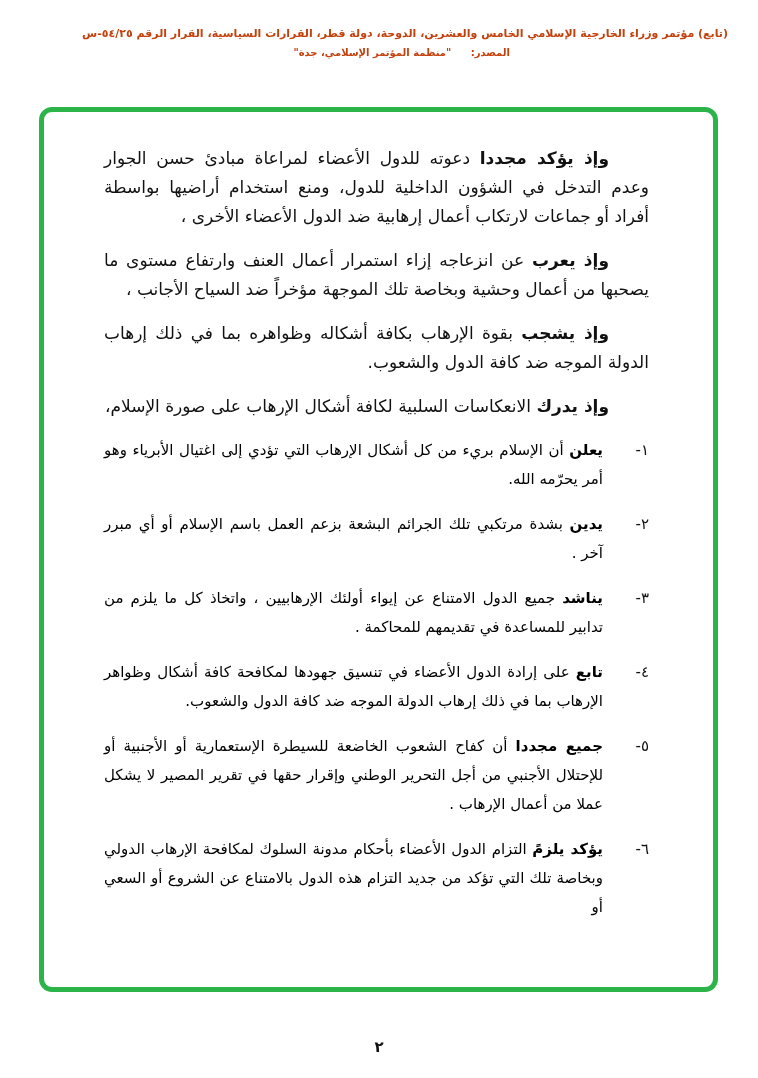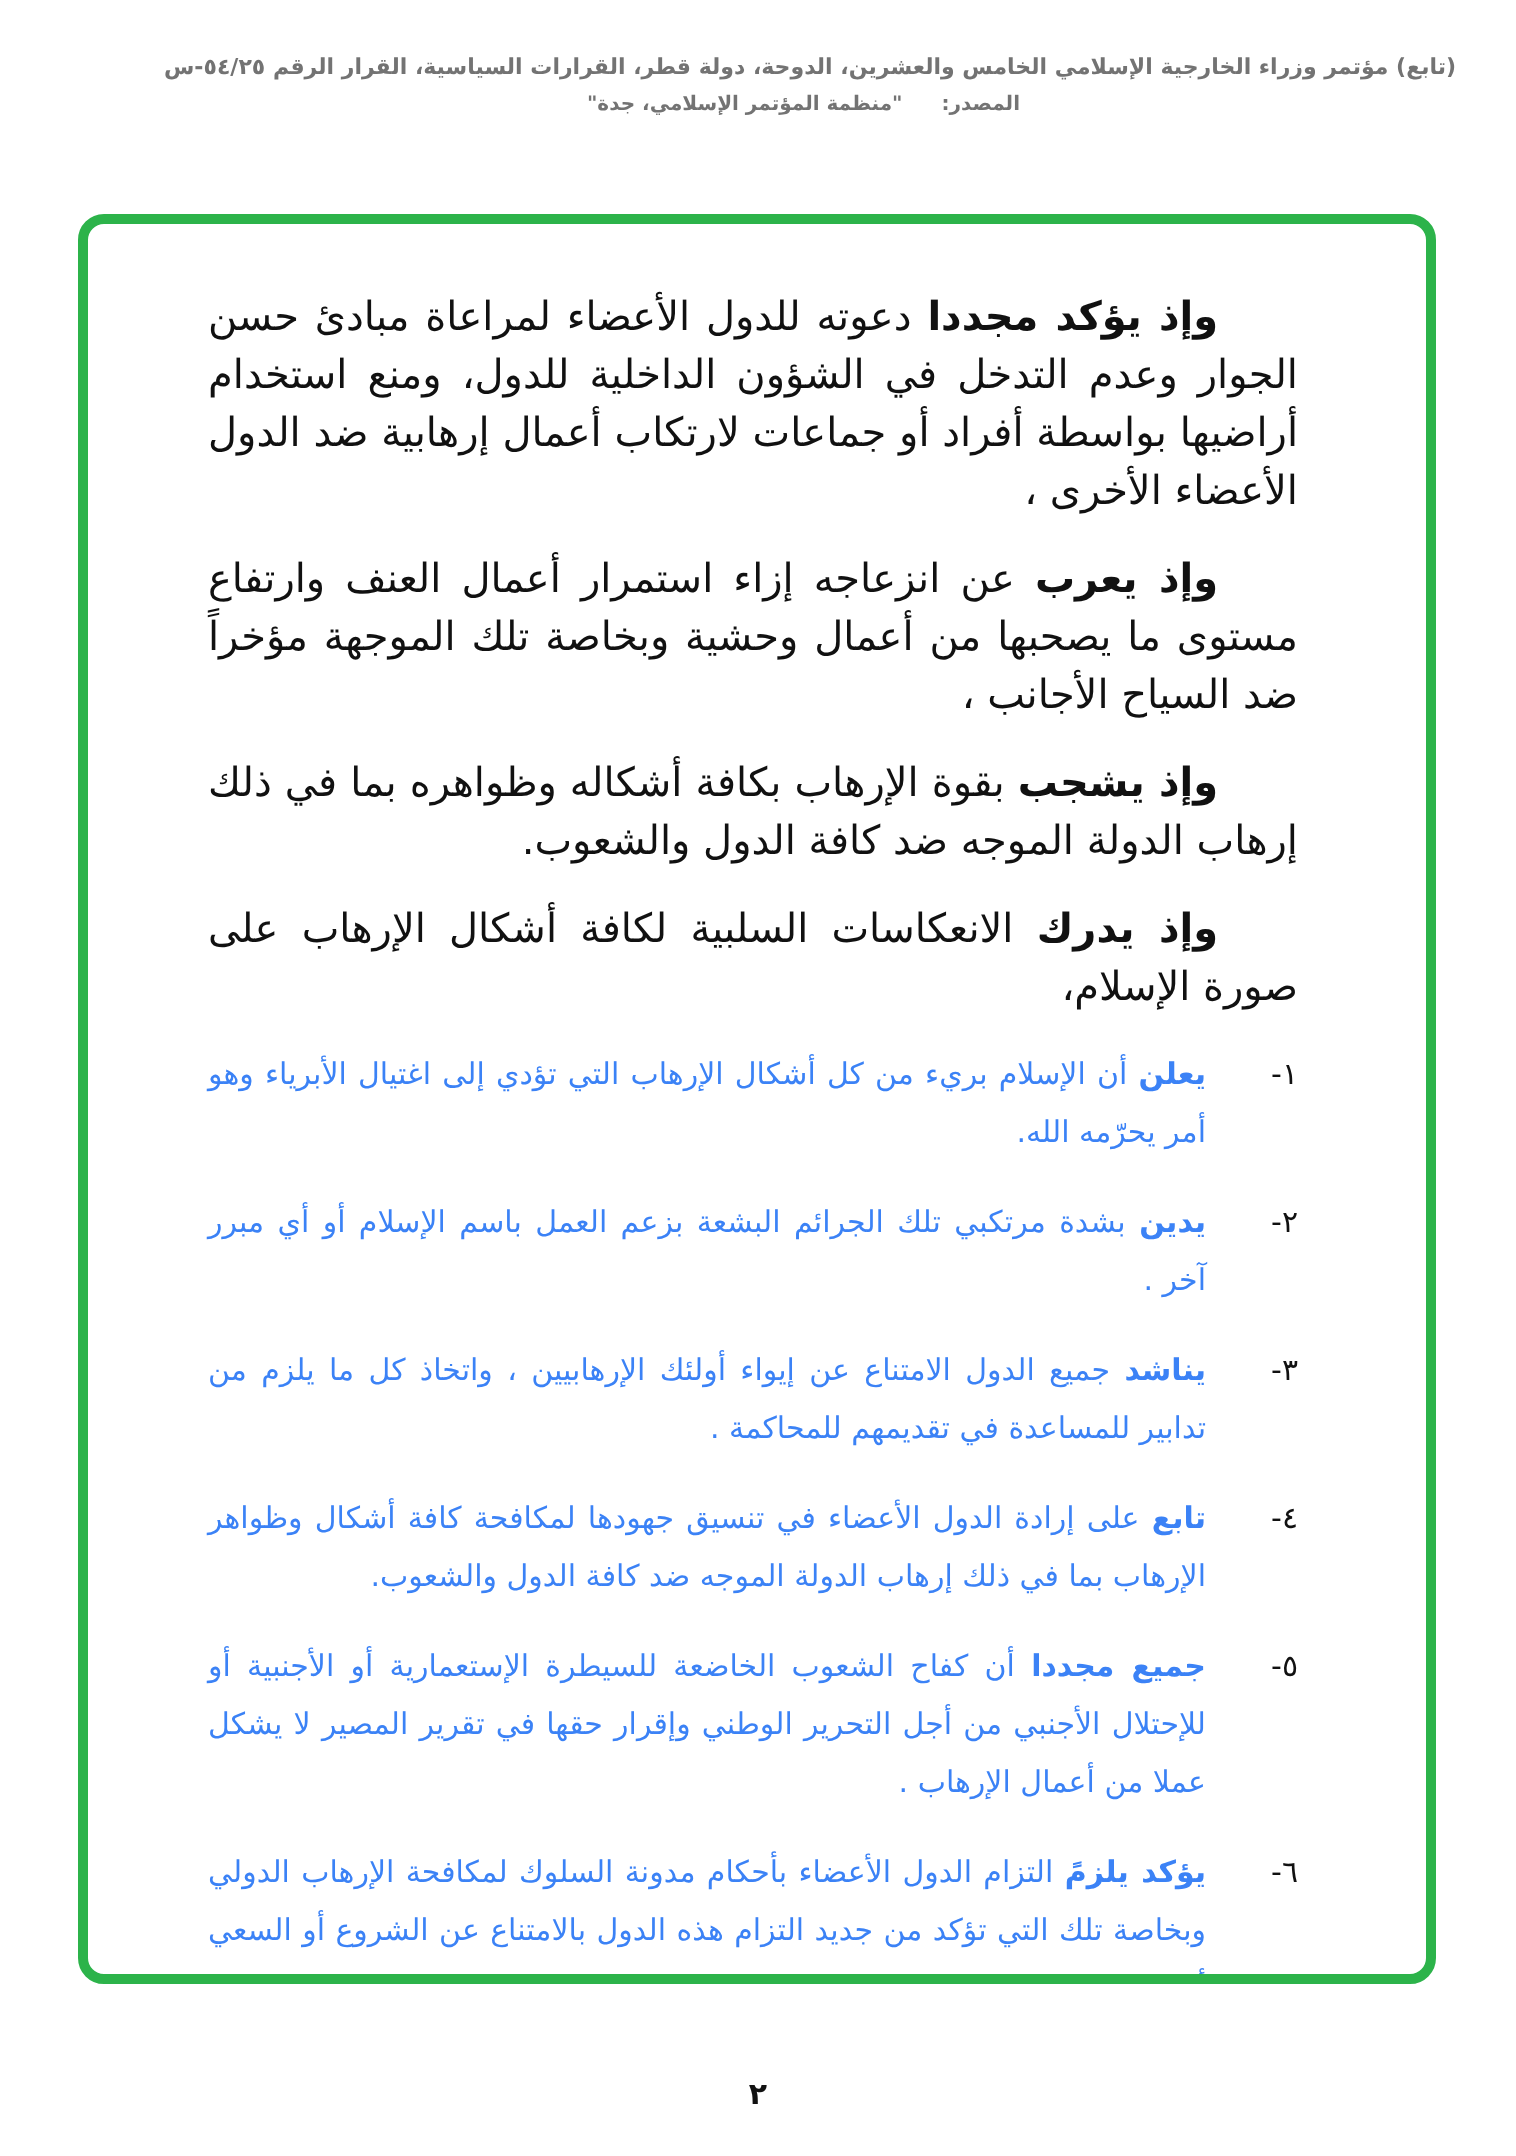--- a/index.html
+++ b/index.html
@@ -17,21 +17,21 @@
 
   
   .doc-header {
     position: absolute;
     top: 27px;
     left: 16px;
     right: 30px;
     direction: rtl;
     text-align: right;
     font-weight: bold;
-    color: #737373;
+    color: #c2410c;
   }
   .doc-title { font-size: 11px; white-space: nowrap; }
   .doc-source { font-size: 10px; margin-top: 7px; padding-right: 218px; white-space: nowrap; }
   .doc-source .src-label { margin-left: 16px; }
 
   
   .green-box {
     position: absolute;
     top: 107px;
     left: 39px;
@@ -40,21 +40,21 @@
     border: 5px solid #2cb34a;
     border-radius: 13px;
     padding: 32px 64px 24px 60px;
     direction: rtl;
     background: #ffffff;
     overflow: hidden;
   }
 
   .para {
     margin: 0 0 15px;
-    font-size: 20px;
+    font-size: 17px;
     line-height: 29px;
     text-align: justify;
     text-indent: 40px;
     color: #111111;
   }
   .lead { font-weight: bold; }
 
   .items { margin-top: 3px; }
   .item { display: flex; margin-bottom: 16px; }
   .num {
@@ -63,21 +63,21 @@
     font-size: 15px;
     line-height: 29px;
     color: #111111;
   }
   .itext {
     margin: 0;
     flex: 1;
     font-size: 15px;
     line-height: 29px;
     text-align: justify;
-    color: #3b82f6;
+    color: #000000;
   }
 
   .page-number {
     position: absolute;
     bottom: 22px;
     left: 0;
     width: 758px;
     text-align: center;
     font-size: 15px;
     font-weight: bold;

